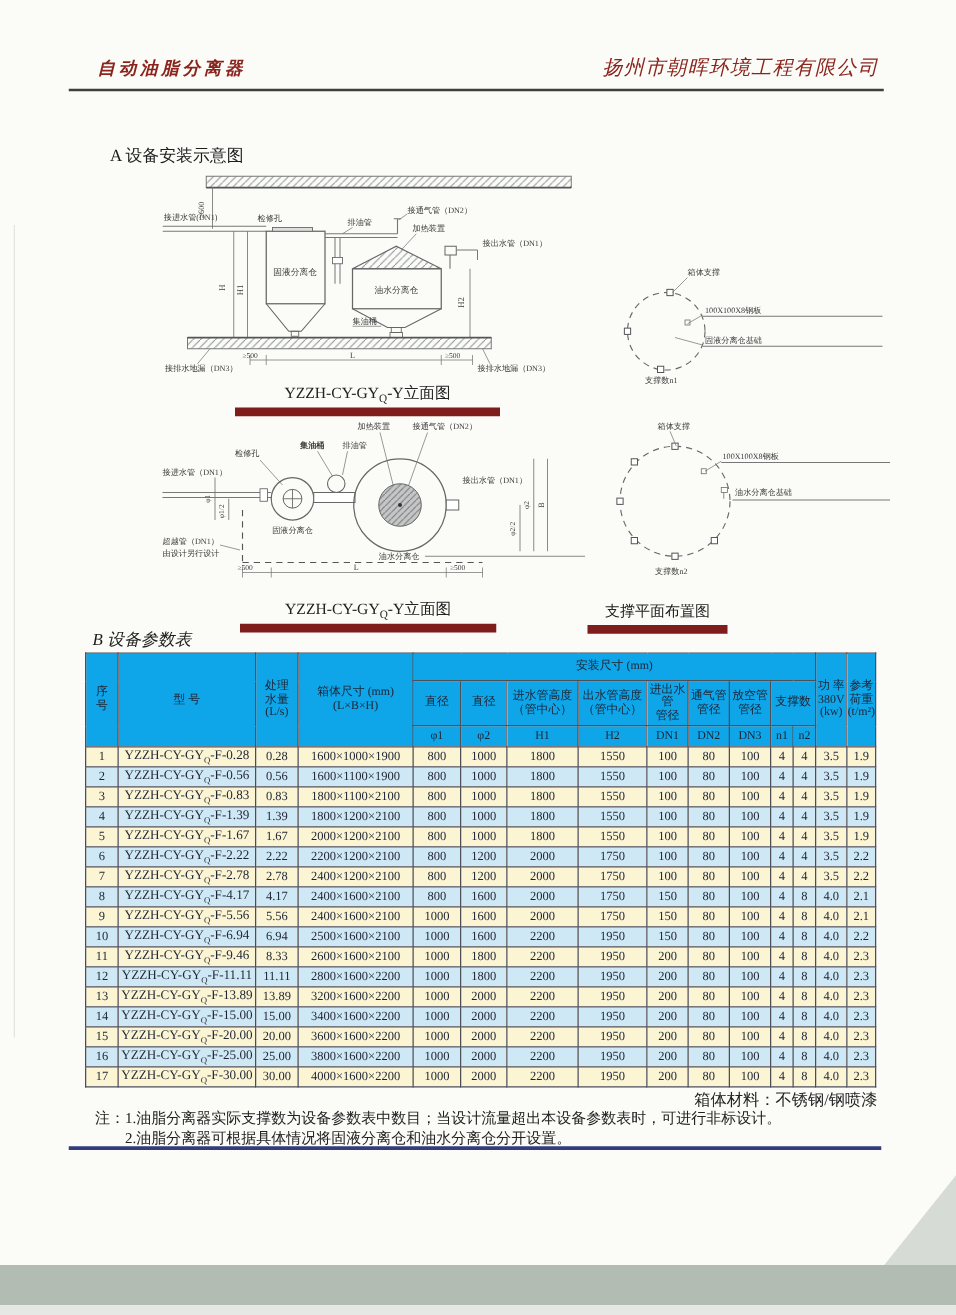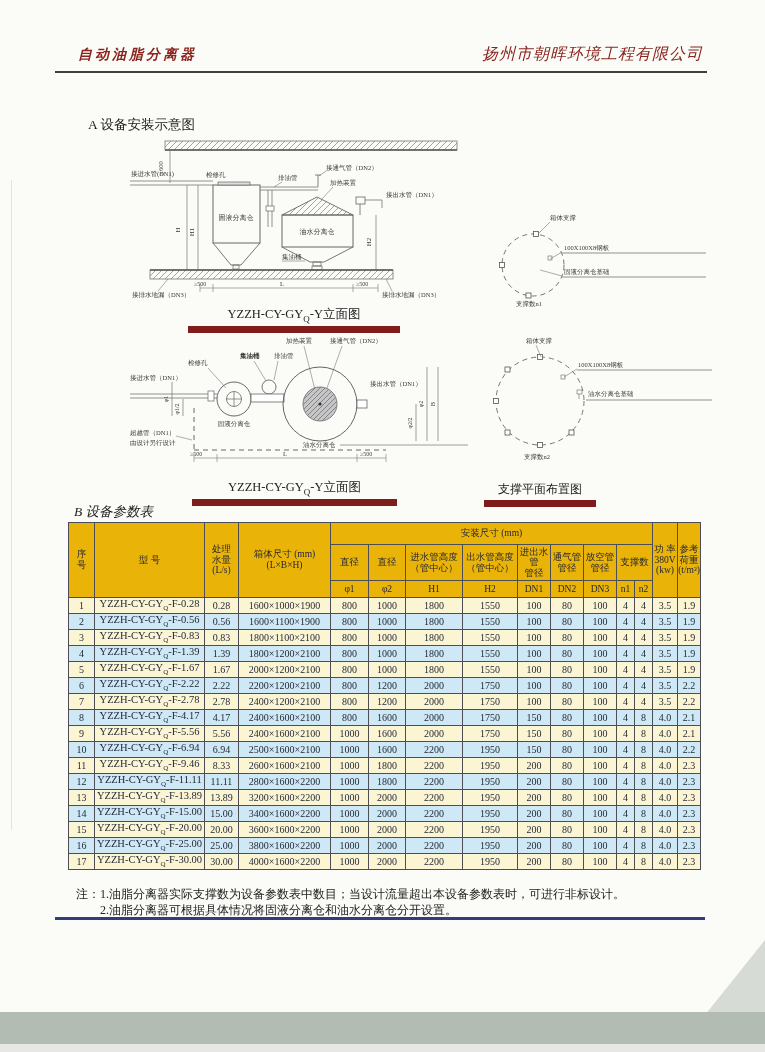--- a/index.html
+++ b/index.html
@@ -43,21 +43,21 @@
 
   table.params{
     position:absolute;left:68px;top:522px;width:632px;
     border-collapse:collapse;table-layout:fixed;
     font-size:10px;color:#1f2433;
   }
   table.params th,table.params td{
     border:1px solid #4d4d56;padding:0;text-align:center;vertical-align:middle;
     overflow:hidden;white-space:pre-line;line-height:1.12;
   }
-  table.params th{background:#eab308;font-weight:normal;font-size:9.5px;}
+  table.params th{background:#0ea5e9;font-weight:normal;font-size:9.5px;}
   tr.hr1{height:22px;} tr.hr2{height:36px;} tr.hr3{height:17px;}
   table.params tbody tr{height:16px;}
   tr.row-odd td{background:#fcf5d4;}
   tr.row-even td{background:#cfe8f6;}
   td.model-cell{font-size:10.5px;letter-spacing:0;}
   td.model-cell sub{font-size:7px;}
 
   .material-note{position:absolute;left:400px;top:871px;width:302px;text-align:right;font-size:13px;color:#222;}
   .notes{position:absolute;left:76px;top:887px;width:600px;font-size:12px;line-height:1.32;color:#222;}
   .notes .n2{padding-left:24px;}
@@ -260,21 +260,21 @@
     <text x="100" y="34" font-size="6.5">100X100X8钢板</text>
     <line x1="86" y1="44" x2="99" y2="36" stroke="#777" stroke-width="0.6"></line>
     <line x1="99" y1="37" x2="234" y2="37" stroke="#777" stroke-width="0.8"></line>
     <rect x="83" y="42" width="4" height="4" fill="none" stroke="#666" stroke-width="0.6"></rect>
     <text x="110" y="63" font-size="6.5">油水分离仓基础</text>
     <rect x="99" y="57" width="5" height="4" fill="none" stroke="#666" stroke-width="0.6"></rect>
     <line x1="101" y1="61" x2="101" y2="66" stroke="#666" stroke-width="0.6"></line>
     <line x1="108" y1="67" x2="234" y2="67" stroke="#777" stroke-width="0.8"></line>
     <text x="46" y="126" font-size="6.5">支撑数n2</text>
   </svg>
-  <div class="cap" style="left:484px;top:481px;width:112px;font-size:12px;">支撑平面布置图</div>
+  <div class="cap" style="left:470px;top:481px;width:112px;font-size:12px;">支撑平面布置图</div>
 
   <div class="section-b">B 设备参数表</div>
 
   <table class="params">
     <colgroup>
       <col style="width:26px">
         <col style="width:110px">
         <col style="width:34px">
         <col style="width:92px">
       <col style="width:38px">
@@ -620,20 +620,21 @@
           <td>80</td>
           <td>100</td>
           <td>4</td>
           <td>8</td>
           <td>4.0</td>
           <td>2.3</td>
         </tr>
       </tbody>
   </table>
 
+  <div class="material-note">箱体材料：不锈钢/钢喷漆</div>
   <div class="notes">
     <div class="n1">注：1.油脂分离器实际支撑数为设备参数表中数目；当设计流量超出本设备参数表时，可进行非标设计。</div>
     <div class="n2">2.油脂分离器可根据具体情况将固液分离仓和油水分离仓分开设置。</div>
   </div>
   <div class="footer-rule"></div>
   <div class="corner-cut"></div>
 </div>
 
 <div class="strip-dark"></div>
 <div class="strip-light"></div>

